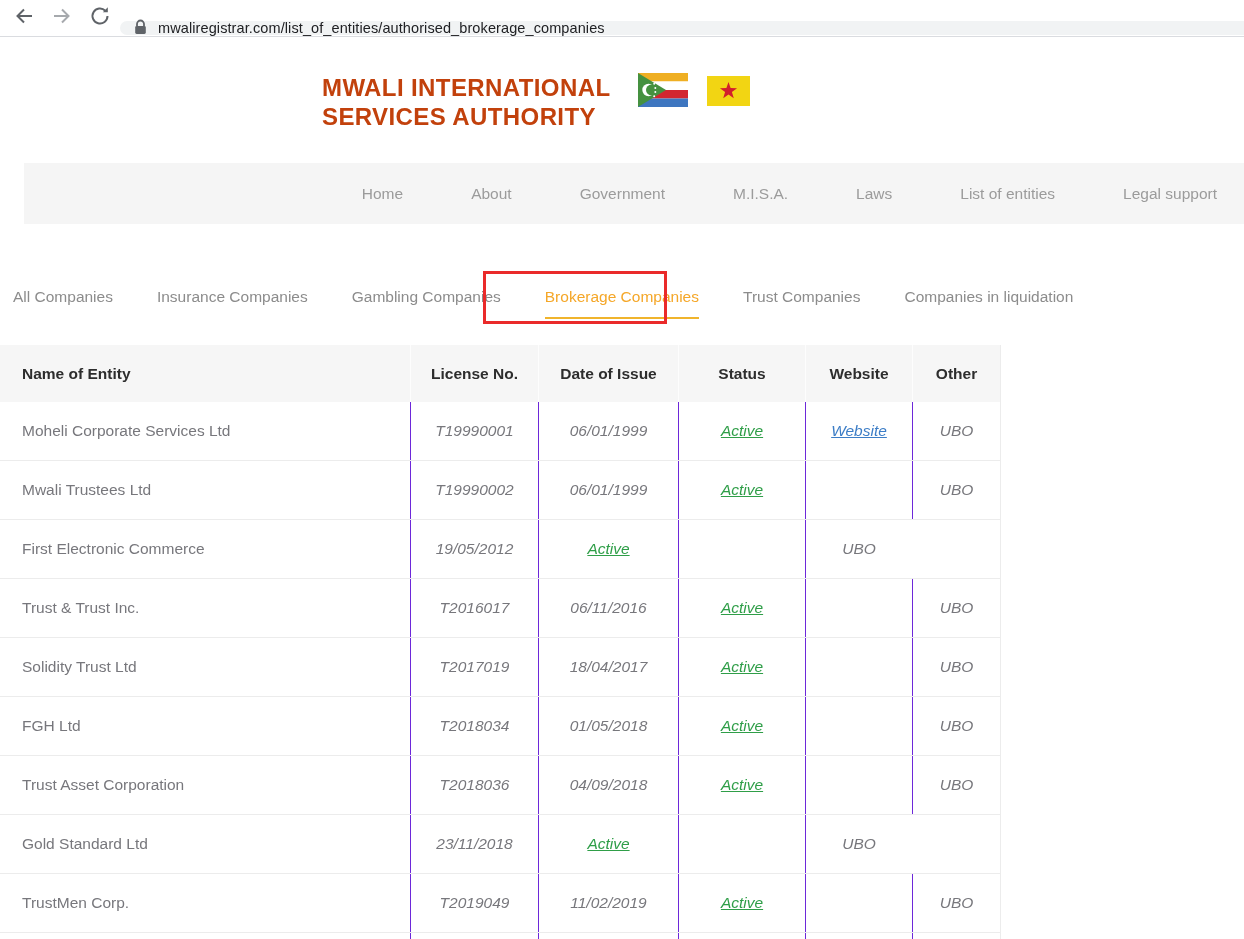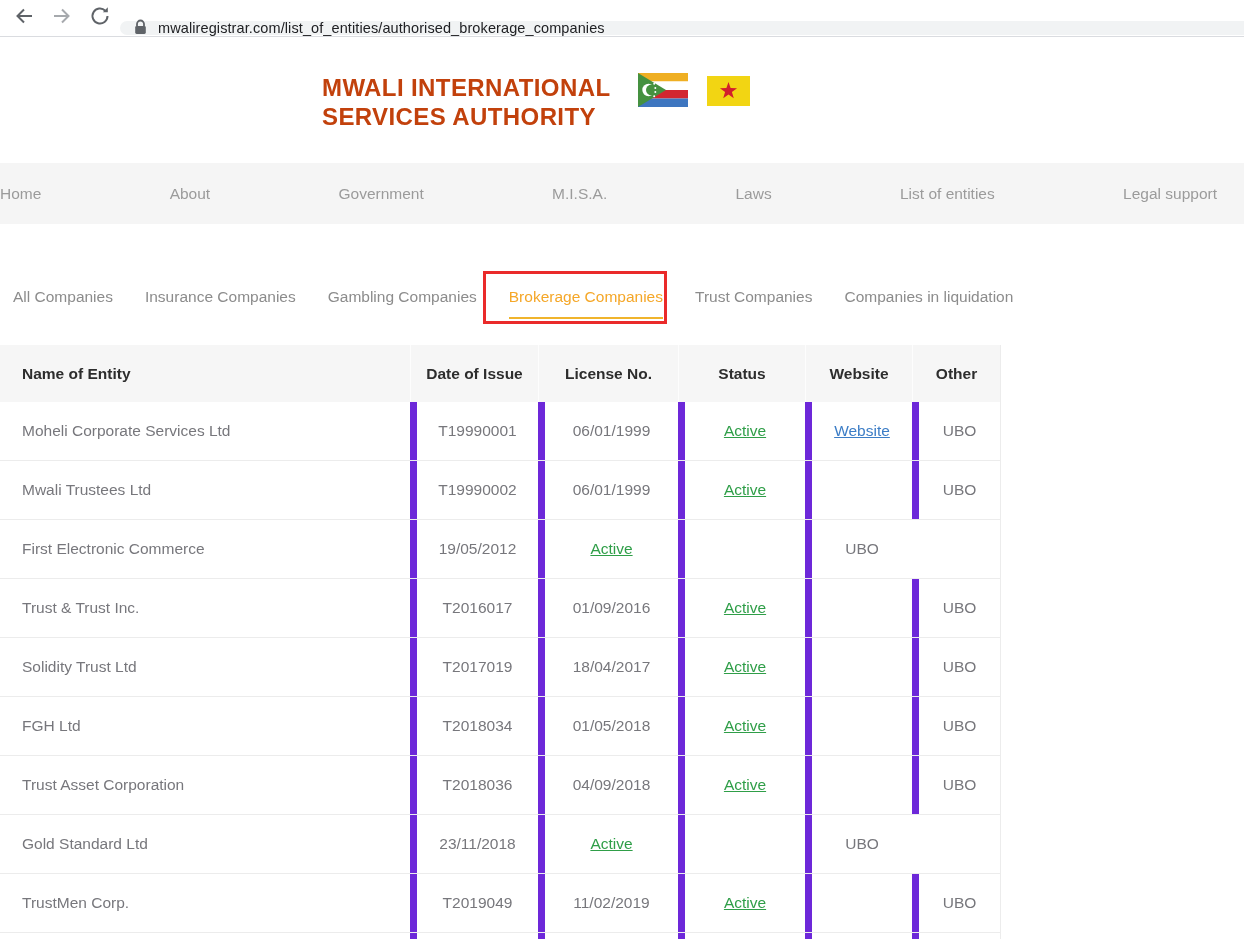--- a/index.html
+++ b/index.html
@@ -20,44 +20,44 @@
   
   .site-header { height:126px; position:relative; background:#fff; }
   .site-title { position:absolute; left:322px; top:36px; font-size:24px; font-weight:bold;
                 color:#c2410c; line-height:29px; letter-spacing:0.4px; }
   .flag { position:absolute; display:block; }
   .flag-comoros { left:638px; top:36px; width:50px; height:34px; }
   .flag-mwali   { left:707px; top:39px; width:43px; height:30px; }
 
   
   .main-nav { height:61px; background:#f5f5f5; display:flex; align-items:center;
-              justify-content:space-between; gap:68px; padding-right:27px; }
+              justify-content:flex-end; gap:68px; padding-right:27px;margin-left:24px; }
   .nav-item { font-size:15.5px; color:#9b9b9b; cursor:pointer; white-space:nowrap; }
 
   
   .tabs-section { height:121px; padding-top:64px; }
-  .tabs { display:flex; gap:12px; padding-left:3px; align-items:flex-start; }
+  .tabs { display:flex; gap:24px; padding-left:3px; align-items:flex-start; }
   .tab { padding:0 10px; font-size:15.5px; color:#8c8c8c; cursor:pointer; white-space:nowrap; }
   .tab.active { color:#f5a728; }
   .tab .tab-underline { display:none; }
   .tab.active .tab-underline { display:block; height:2px; background:#f0b42c; margin-top:11px; }
 
   
   .annotation-box { position:absolute; left:483px; top:271px; width:184px; height:53px;
                     border:3px solid #ea2a2a; pointer-events:none; }
 
   
   .entities-table { width:1001px; border-right:1px solid #ececec; }
   .trow { display:grid; grid-template-columns:410px 128px 140px 127px 107px 88px; }
   .thead { height:57px; background:#f6f6f6; }
   .thead .cell { font-weight:bold; color:#2d2d2d; font-size:15.5px; }
   .thead .cell + .cell { border-left:1px solid #fdfdfd; }
   .tbody-row { height:59px; border-bottom:1px solid #ececec; background:#fff; }
   .tbody-row .cell { color:#77777c; font-size:15.5px; }
-  .tbody-row .cell + .cell { border-left:7px solid #6d28d9; }
+  .tbody-row .cell + .cell { border-left:1px solid #6d28d9;font-style:italic; }
   .cell { display:flex; align-items:center; justify-content:center; overflow:hidden; }
   .cell.name { justify-content:flex-start; padding-left:22px; }
   a.status-link { color:#2f9e48; text-decoration:underline; cursor:pointer; }
   a.website-link { color:#3c7dc6; text-decoration:underline; cursor:pointer; }
 </style>
 </head>
 <body>
 
 <div class="chrome">
   <div class="chrome-btns">
@@ -151,22 +151,22 @@
       <span>Companies in liquidation</span>
     </div>
   </div>
 </div>
 
 <div class="annotation-box"></div>
 
 <div class="entities-table">
   <div class="trow thead">
     <div class="cell name">Name of Entity</div>
+    <div class="cell">License No.</div>
     <div class="cell">Date of Issue</div>
-    <div class="cell">License No.</div>
     <div class="cell">Status</div>
     <div class="cell">Website</div>
     <div class="cell">Other</div>
   </div>
 
   <div class="trow tbody-row">
     <div class="cell name">Moheli Corporate Services Ltd</div>
     <div class="cell">T19990001</div>
     <div class="cell">06/01/1999</div>
     <div class="cell">
@@ -195,21 +195,21 @@
     <div class="cell">
         <a class="status-link">Active</a>
       </div>
     <div class="cell"></div>
     <div class="cell">UBO</div>
   </div>
 
   <div class="trow tbody-row">
     <div class="cell name">Trust &amp; Trust Inc.</div>
     <div class="cell">T2016017</div>
-    <div class="cell">01/09/2016</div>
+    <div class="cell">06/11/2016</div>
     <div class="cell">
         <a class="status-link">Active</a>
       </div>
     <div class="cell"></div>
     <div class="cell">UBO</div>
   </div>
 
   <div class="trow tbody-row">
     <div class="cell name">Solidity Trust Ltd</div>
     <div class="cell">T2017019</div>

